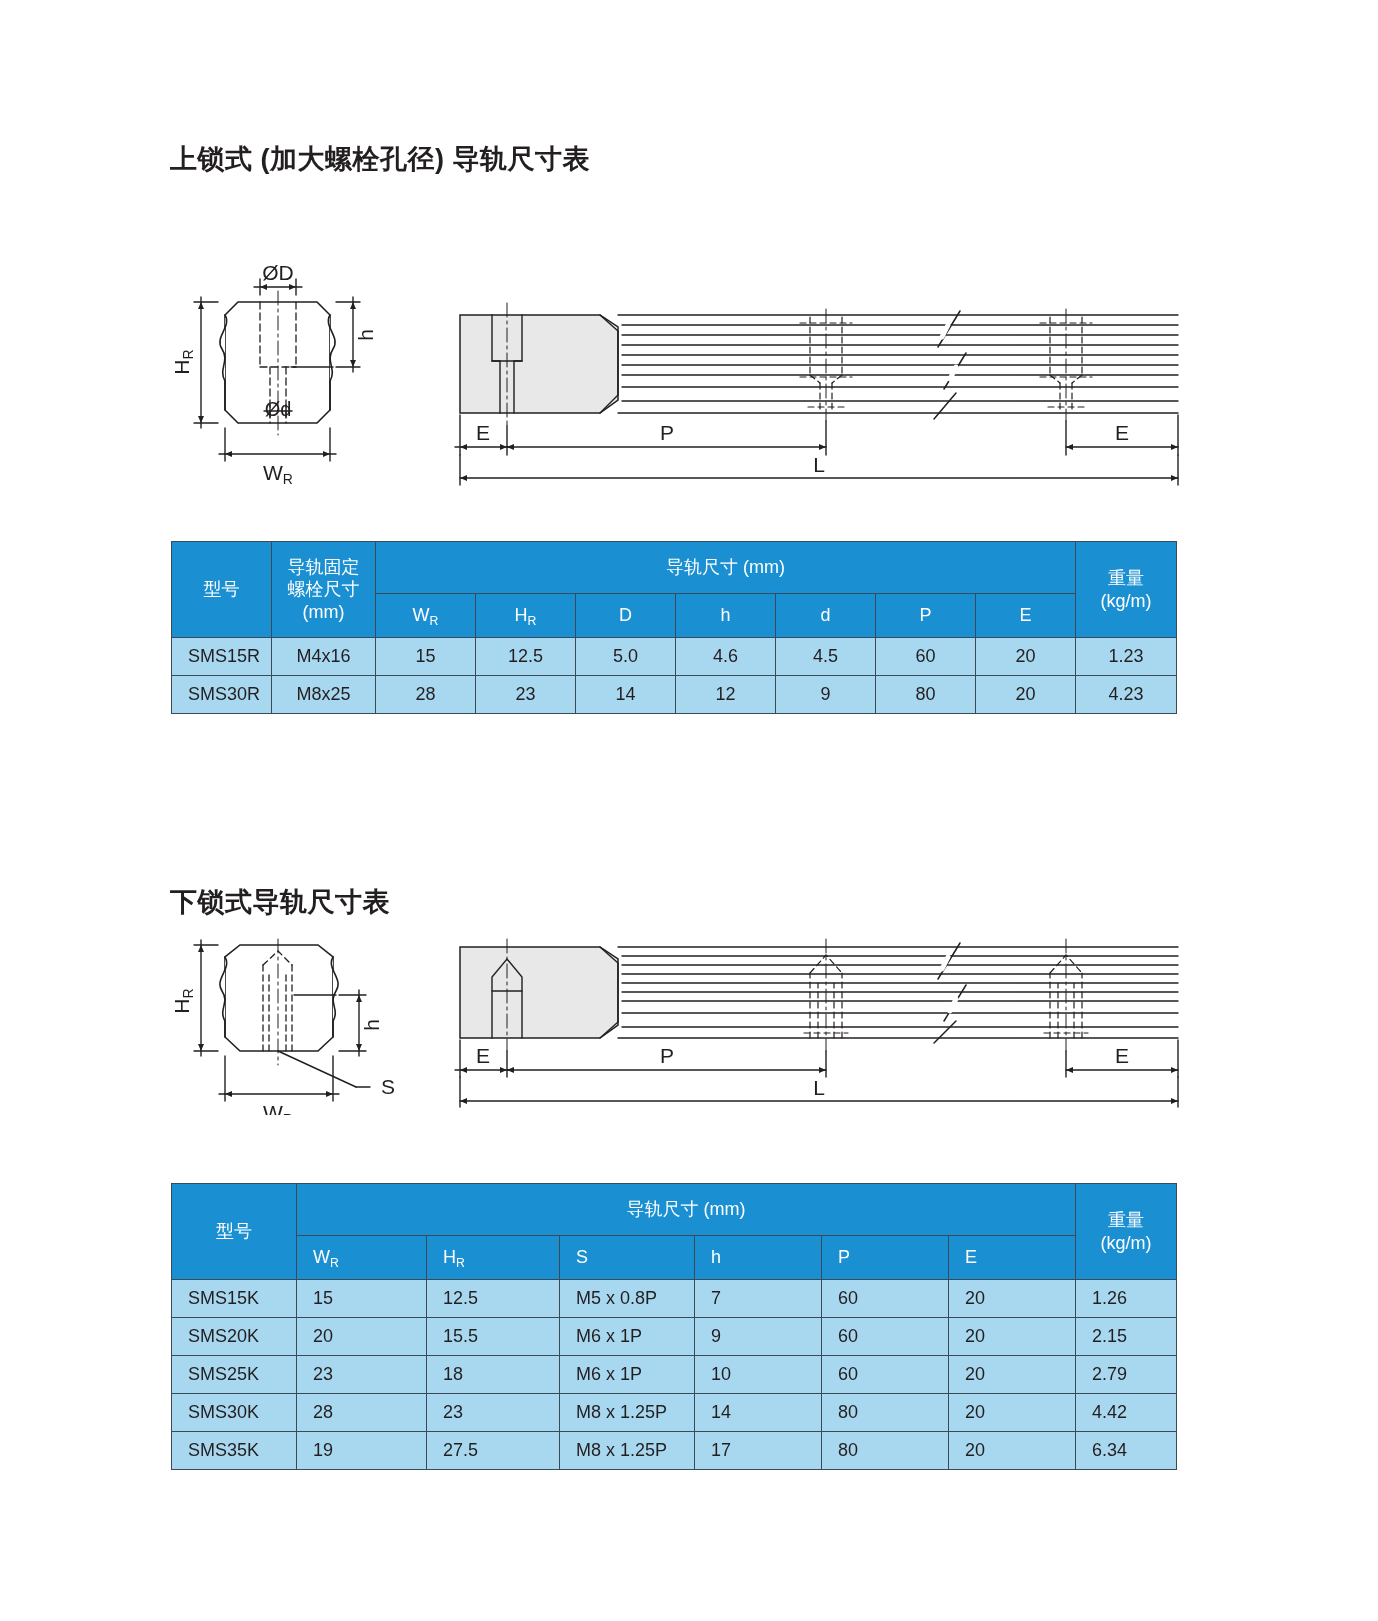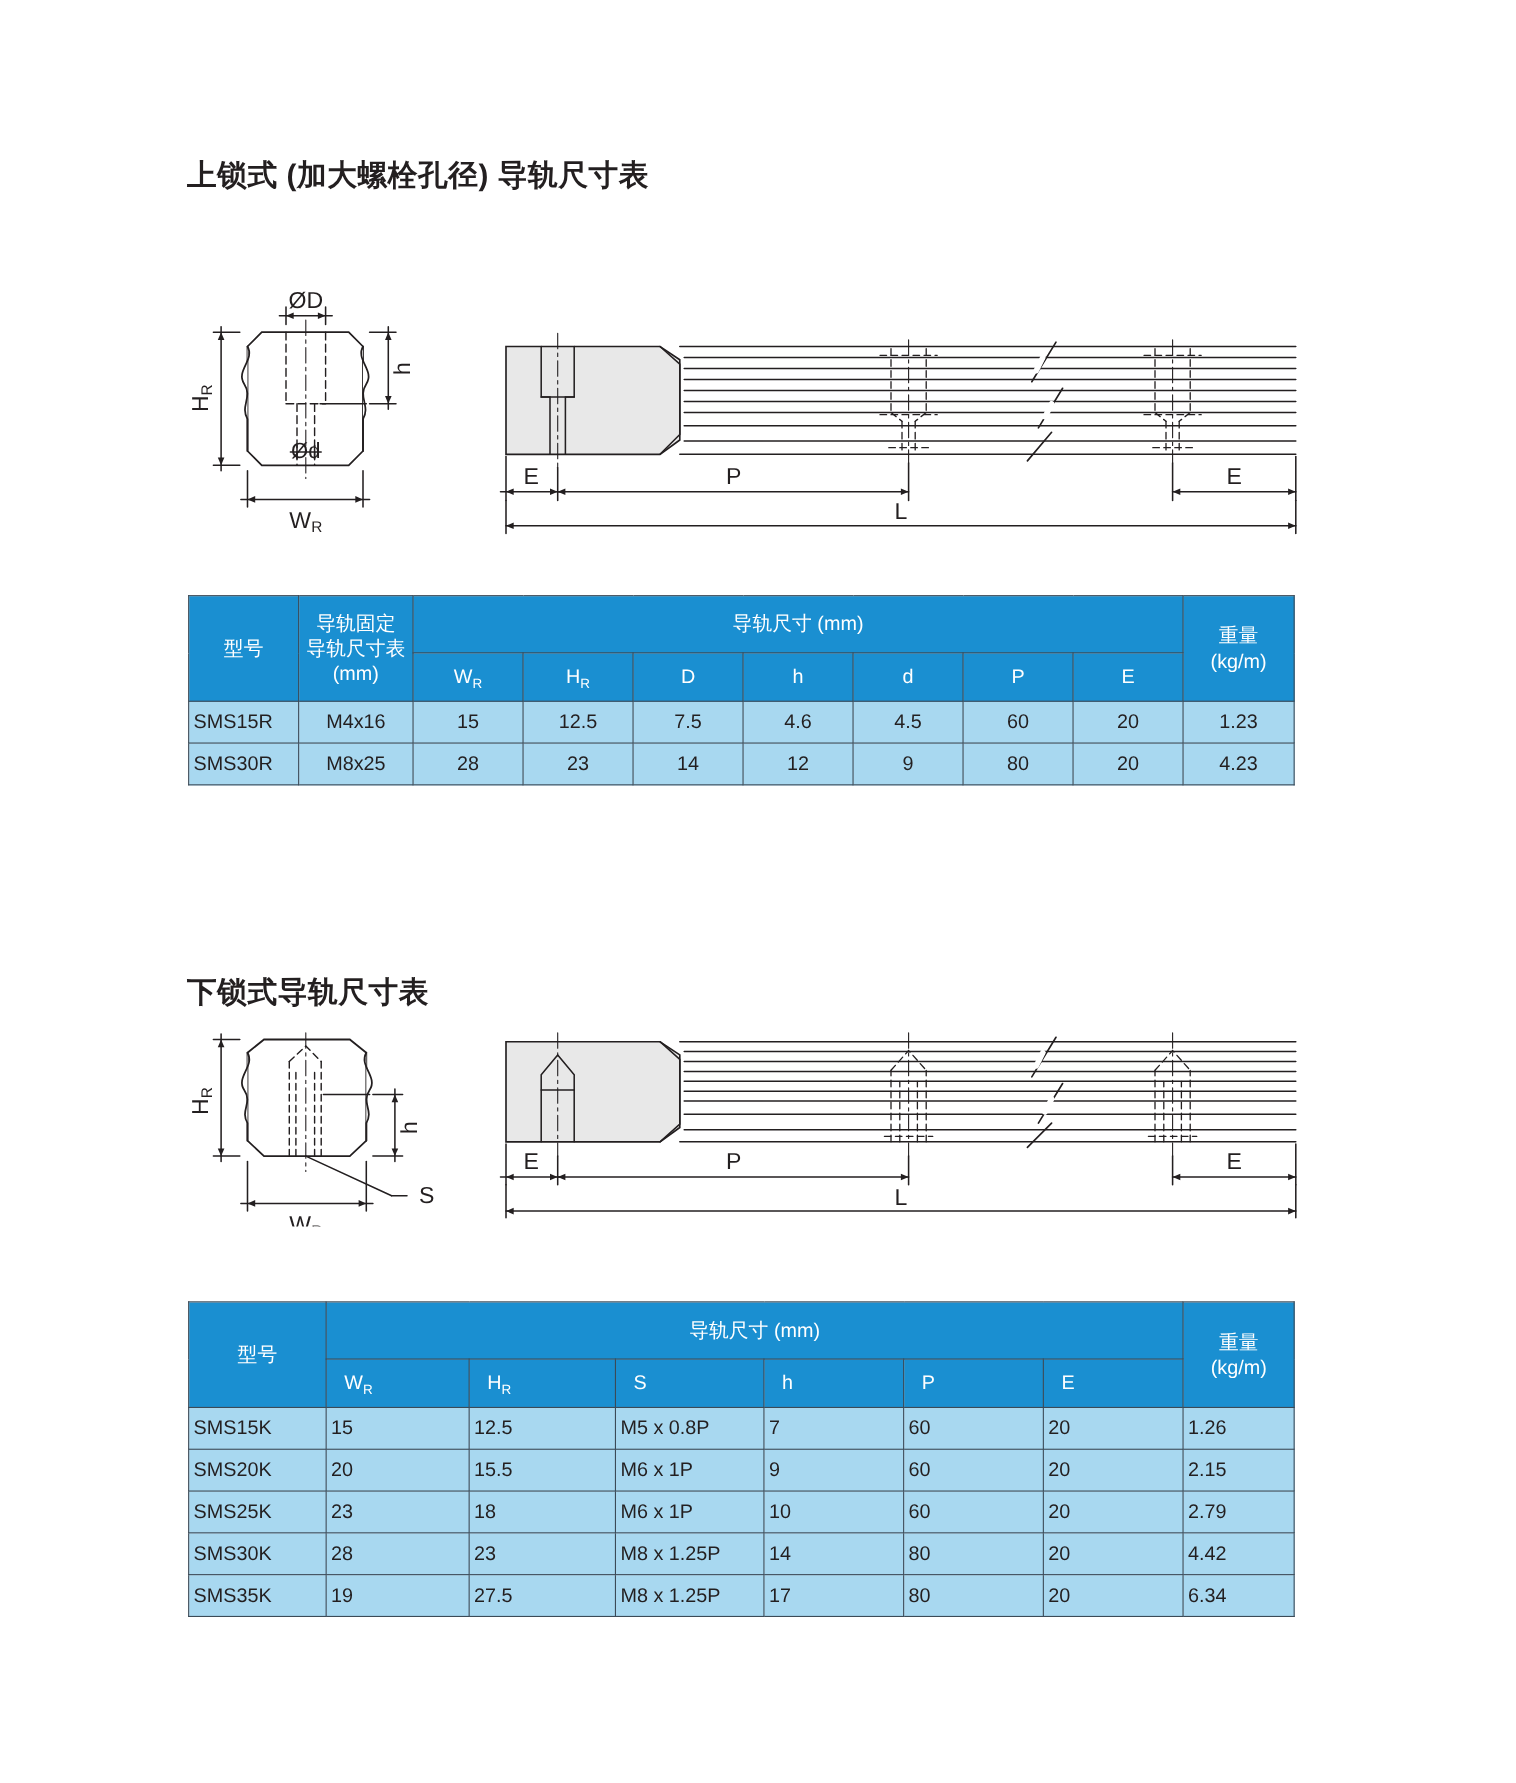--- a/index.html
+++ b/index.html
@@ -57,21 +57,21 @@
     font-weight: normal;
     font-size: 18px;
     line-height: 1.25;
   }
   .dim-table tbody td {
     background: #a8d8f0;
     color: #231f20;
     height: 38px;
     font-size: 18px;
   }
-  .dim-table tbody td.left-cell { text-align: left; padding-left: 4px; }
+  .dim-table tbody td.left-cell { text-align: left; padding-left: 16px; }
   .dim-table tbody td.ctr-cell { text-align: center; }
 
   .hdr-tall { height: 96px; }
   .hdr-group { height: 52px; }
   .hdr-sub { height: 44px; }
 
   sub {
     font-size: 0.68em;
     vertical-align: baseline;
     position: relative;
@@ -251,21 +251,21 @@
       <col style="width:100px">
         <col style="width:101px">
     </colgroup>
     <thead>
       <tr>
         <th class="hdr-tall" rowspan="2">
           <span>型号</span>
         </th>
         <th class="hdr-tall" rowspan="2">
           <div>导轨固定</div>
-          <div>导轨尺寸表</div>
+          <div>螺栓尺寸</div>
           <div>(mm)</div>
         </th>
         <th class="hdr-group" colspan="7">
           <span>导轨尺寸 (mm)</span>
         </th>
         <th class="hdr-tall" rowspan="2">
           <div>重量</div>
           <div>(kg/m)</div>
         </th>
       </tr>
@@ -278,21 +278,21 @@
         <th class="hdr-sub">P</th>
         <th class="hdr-sub">E</th>
       </tr>
     </thead>
     <tbody>
       <tr>
         <td class="left-cell">SMS15R</td>
         <td class="ctr-cell">M4x16</td>
         <td class="ctr-cell">15</td>
         <td class="ctr-cell">12.5</td>
-        <td class="ctr-cell">7.5</td>
+        <td class="ctr-cell">5.0</td>
         <td class="ctr-cell">4.6</td>
         <td class="ctr-cell">4.5</td>
         <td class="ctr-cell">60</td>
         <td class="ctr-cell">20</td>
         <td class="ctr-cell">1.23</td>
       </tr>
       <tr>
         <td class="left-cell">SMS30R</td>
         <td class="ctr-cell">M8x25</td>
         <td class="ctr-cell">28</td>

